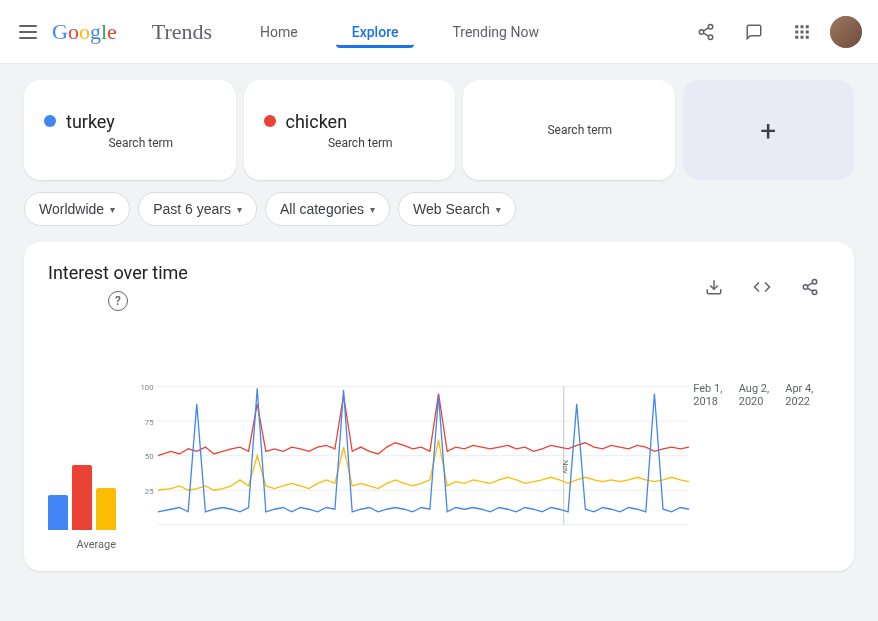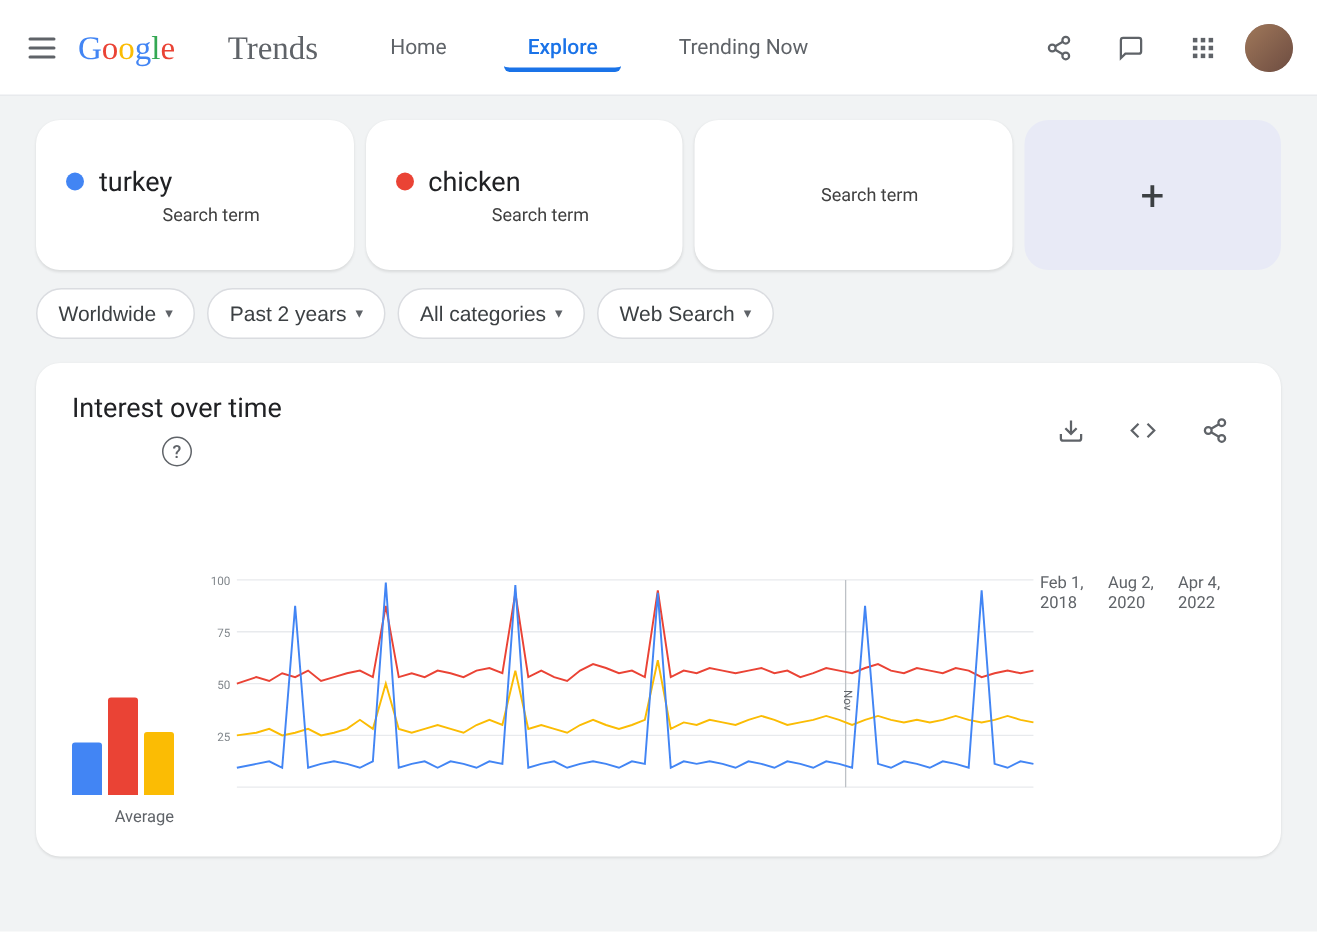--- a/index.html
+++ b/index.html
@@ -378,21 +378,21 @@
       <span>+</span>
     </div>
   </div>
 
   <div class="filters">
     <button class="filter-btn">
       <span>Worldwide</span>
       <span class="chevron">▾</span>
     </button>
     <button class="filter-btn">
-      <span>Past 2 years</span>
+      <span>Past 6 years</span>
       <span class="chevron">▾</span>
     </button>
     <button class="filter-btn">
       <span>All categories</span>
       <span class="chevron">▾</span>
     </button>
     <button class="filter-btn">
       <span>Web Search</span>
       <span class="chevron">▾</span>
     </button>

